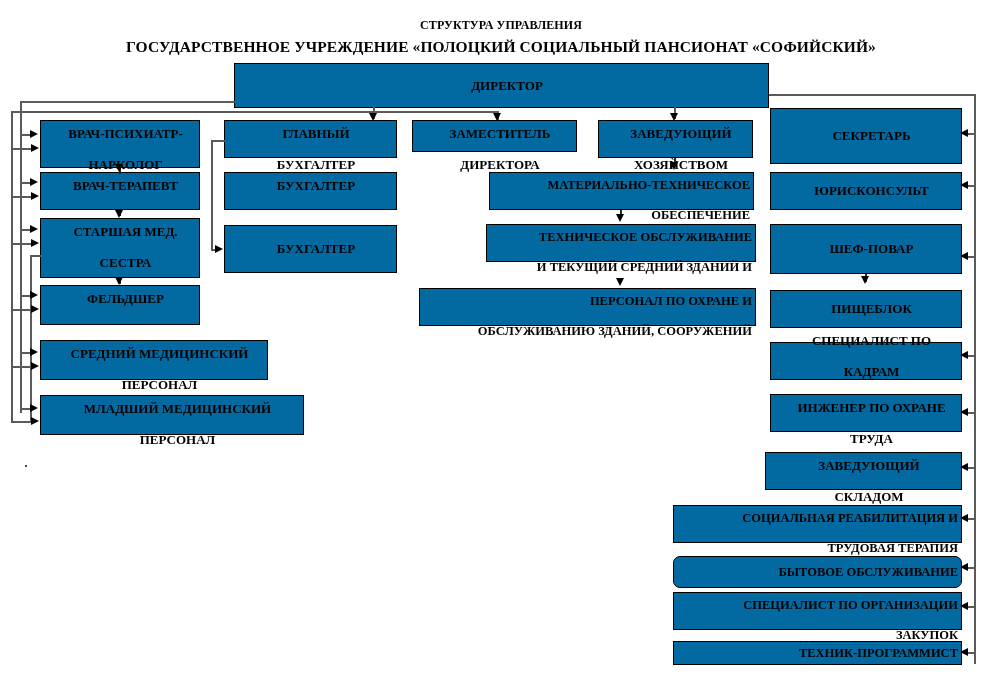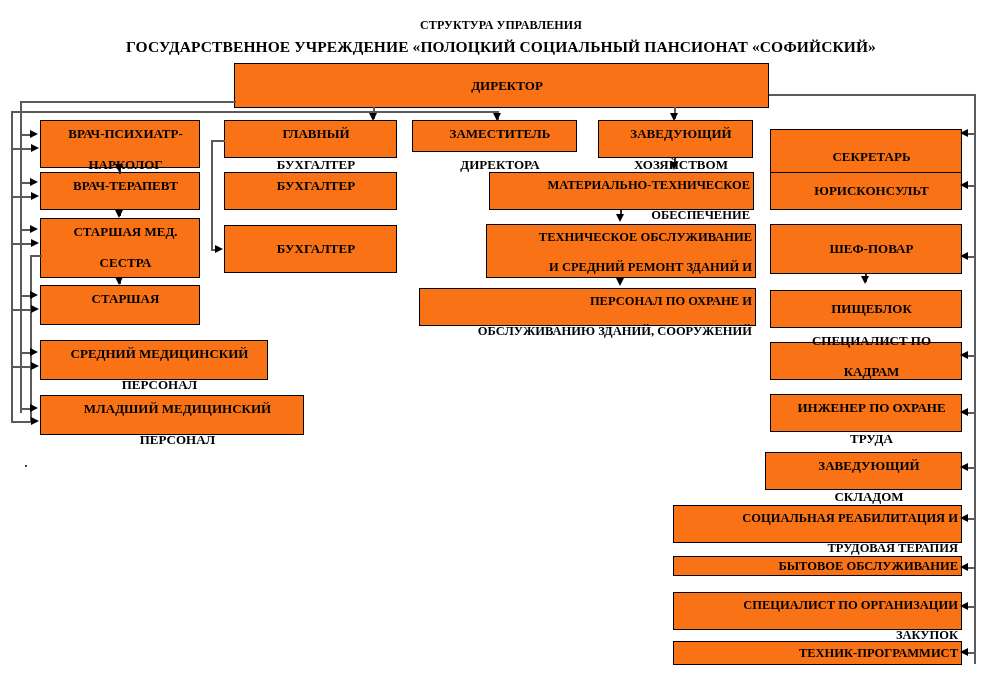--- a/index.html
+++ b/index.html
@@ -25,21 +25,21 @@
     letter-spacing: 0.1px;
     color: #000;
   }
   .title.t1 { top: 18px; }
   .title.t2 { top: 38px; font-size: 15.5px; }
 
   .box {
     position: absolute;
     box-sizing: border-box;
     border: 1.6px solid #000;
-    background: #f97316;
+    background: #0369a1;
     display: flex;
     align-items: flex-start;
     justify-content: center;
     text-align: center;
     font-weight: bold;
     color: #000;
     line-height: 1.18;
     padding-top: 5px;
     padding-left: 14px;
     padding-right: 3px;
@@ -127,21 +127,21 @@
   </div>
 
   <div class="box f13" style="left:40px; top:218px; width:160px; height:60px;">
     <span>
       <span>СТАРШАЯ МЕД.</span><br>
       <span>СЕСТРА</span>
     </span>
   </div>
 
   <div class="box f13" style="left:40px; top:285px; width:160px; height:40px;">
-    <span>СТАРШАЯ</span>
+    <span>ФЕЛЬДШЕР</span>
   </div>
 
   <div class="box f13" style="left:40px; top:340px; width:228px; height:40px;">
     <span>
       <span>СРЕДНИЙ МЕДИЦИНСКИЙ</span><br>
       <span>ПЕРСОНАЛ</span>
     </span>
   </div>
 
   <div class="box f13" style="left:40px; top:395px; width:264px; height:40px;">
@@ -233,45 +233,45 @@
     </span>
   </div>
 
   <div class="box f125" style="left:489px; top:172px; width:265px; height:38px;">
     <span>
       <span>МАТЕРИАЛЬНО-ТЕХНИЧЕСКОЕ</span><br>
       <span>ОБЕСПЕЧЕНИЕ</span>
     </span>
   </div>
 
-  <div class="box f125" style="left:486px; top:224px; width:270px; height:54px;">
+  <div class="box f125" style="left:486px; top:224px; width:270px; height:38px;">
     <span>
       <span>ТЕХНИЧЕСКОЕ ОБСЛУЖИВАНИЕ</span><br>
-      <span>И СРЕДНИЙ РЕМОНТ ЗДАНИЙ И</span><br>
+      <span>И ТЕКУЩИЙ СРЕДНИЙ ЗДАНИЙ И</span><br>
       <span>СООРУЖЕНИЙ</span>
     </span>
   </div>
 
   <div class="box f125" style="left:419px; top:288px; width:337px; height:38px;">
     <span>
       <span>ПЕРСОНАЛ ПО ОХРАНЕ И</span><br>
       <span>ОБСЛУЖИВАНИЮ ЗДАНИЙ, СООРУЖЕНИЙ</span>
     </span>
   </div>
 
   <div class="ln vl dark" style="left:674px; top:158px; height:6px;"></div>
   <div class="arr down" style="left:670px; top:162px;"></div>
 
   <div class="ln vl dark" style="left:620px; top:210px; height:6px;"></div>
   <div class="arr down" style="left:616px; top:214px;"></div>
 
   <div class="ln vl dark" style="left:620px; top:278px; height:4px;"></div>
   <div class="arr down" style="left:616px; top:278px;"></div>
 
-  <div class="box mid f13" style="left:770px; top:129px; width:192px; height:56px;">
+  <div class="box mid f13" style="left:770px; top:108px; width:192px; height:56px;">
     <span>СЕКРЕТАРЬ</span>
   </div>
 
   <div class="box mid f13" style="left:770px; top:172px; width:192px; height:38px;">
     <span>ЮРИСКОНСУЛЬТ</span>
   </div>
 
   <div class="box mid f13" style="left:770px; top:224px; width:192px; height:50px;">
     <span>ШЕФ-ПОВАР</span>
   </div>
@@ -301,21 +301,21 @@
     </span>
   </div>
 
   <div class="box f125" style="left:673px; top:505px; width:289px; height:38px;">
     <span>
       <span>СОЦИАЛЬНАЯ РЕАБИЛИТАЦИЯ И</span><br>
       <span>ТРУДОВАЯ ТЕРАПИЯ</span>
     </span>
   </div>
 
-  <div class="box mid f125" style="left:673px; top:556px; width:289px; height:20px;">
+  <div class="box mid f125" style="left:673px; top:556px; width:289px; height:32px;border-radius:7px;">
     <span>БЫТОВОЕ ОБСЛУЖИВАНИЕ</span>
   </div>
 
   <div class="box f125" style="left:673px; top:592px; width:289px; height:38px;">
     <span>
       <span>СПЕЦИАЛИСТ ПО ОРГАНИЗАЦИИ</span><br>
       <span>ЗАКУПОК</span>
     </span>
   </div>
 

